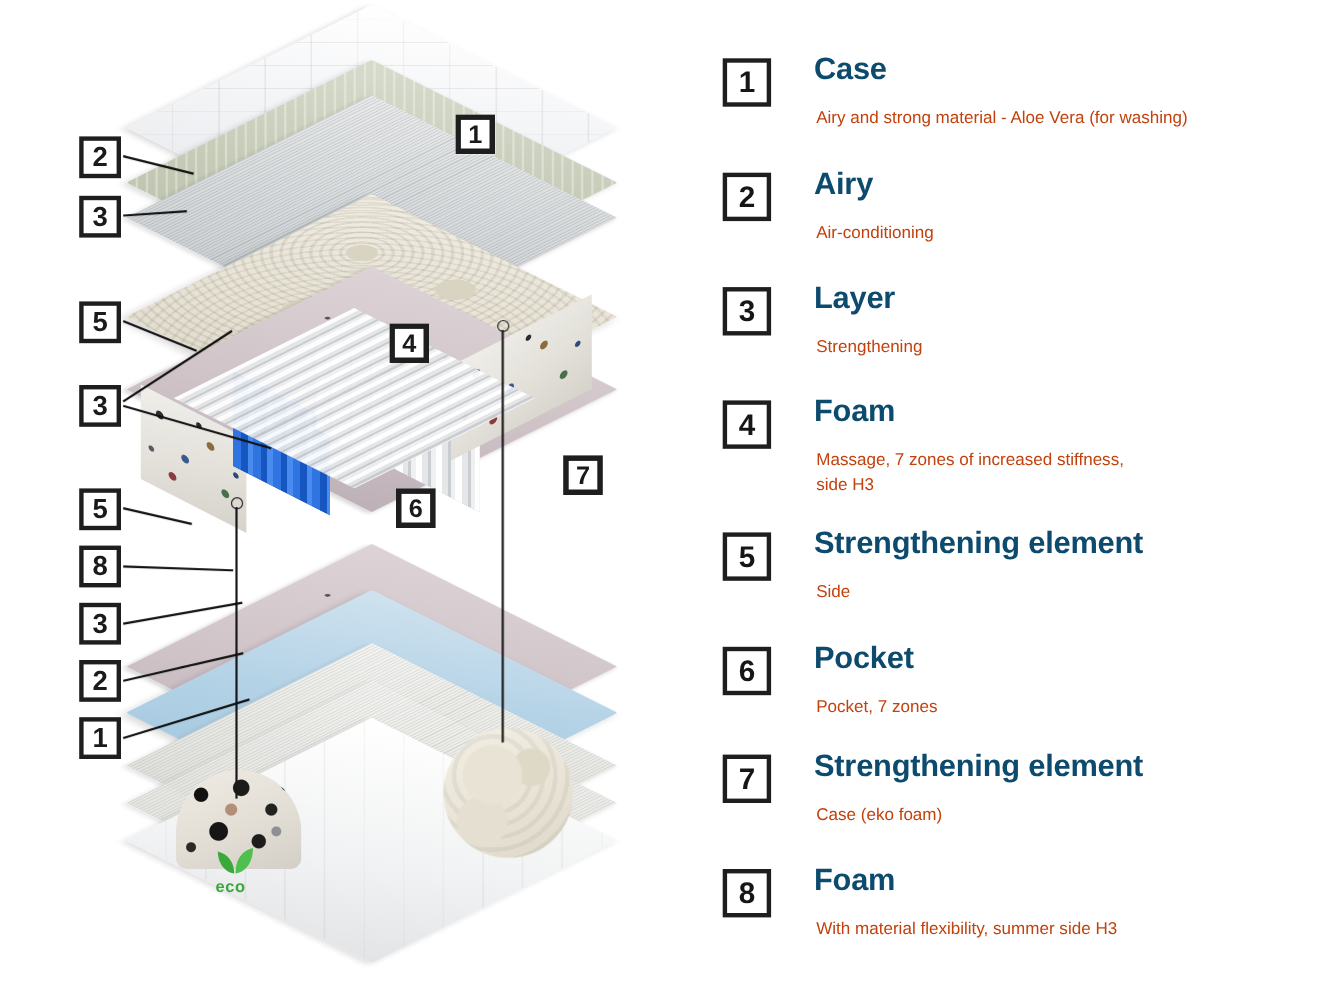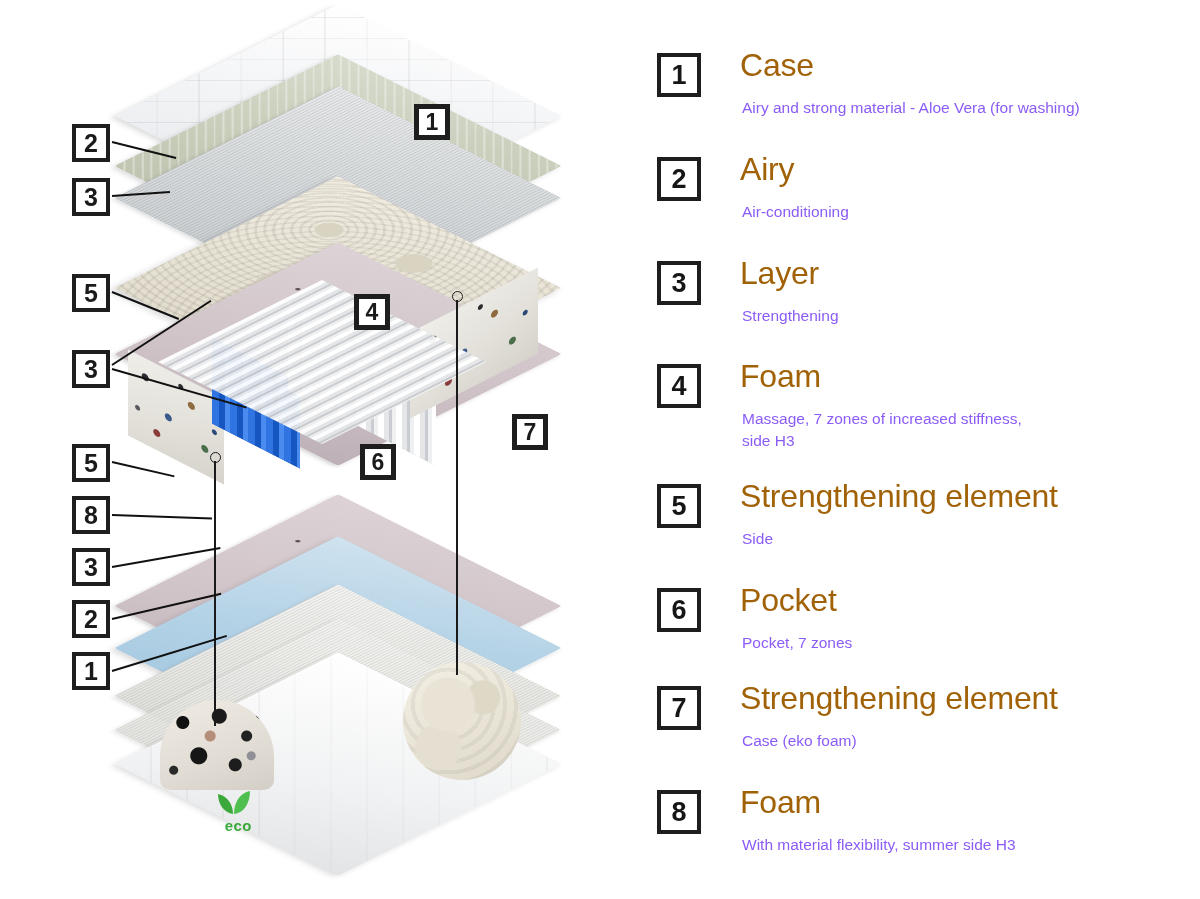--- a/index.html
+++ b/index.html
@@ -243,25 +243,25 @@
       radial-gradient(circle at 68% 30%, #ded8c7 0 16px, transparent 18px),
       radial-gradient(circle at 30% 72%, #e4dfd0 0 22px, transparent 24px),
       repeating-radial-gradient(circle at 38% 36%, rgba(0,0,0,.05) 0 4px, transparent 4px 11px),
       linear-gradient(155deg, #f3efe4 0%, #e9e4d6 55%, #ded8c9 100%);
   }
 
   
   #eco-badge {
     position: absolute;
     left: 196px;
-    top: 786px;
+    top: 766px;
     width: 56px;
     height: 50px;
     z-index: 32;
-    text-align: right;
+    text-align: left;
   }
   #eco-badge .ecotext {
     font-size: 15px;
     font-weight: 700;
     color: #3aa83a;
     letter-spacing: .5px;
     line-height: 1;
     margin-top: -2px;
   }
 
@@ -292,33 +292,33 @@
     justify-content: center;
     font-size: 27px;
     font-weight: 700;
     color: #161616;
     line-height: 1;
   }
   .legend-title {
     position: absolute;
     left: 100px;
     top: -6px;
-    font-size: 32px;
-    font-weight: 400;
-    color: #a16207;
+    font-size: 28px;
+    font-weight: 700;
+    color: #0c4a6e;
     white-space: nowrap;
     letter-spacing: -.2px;
   }
   .legend-desc {
     position: absolute;
     left: 102px;
     top: 44px;
     font-size: 15.5px;
     font-weight: 400;
-    color: #8b5cf6;
+    color: #c2410c;
     white-space: pre-line;
     line-height: 1.45;
   }
 </style>
 </head>
 <body>
 
 <div id="page">
 
   <div id="stack">

